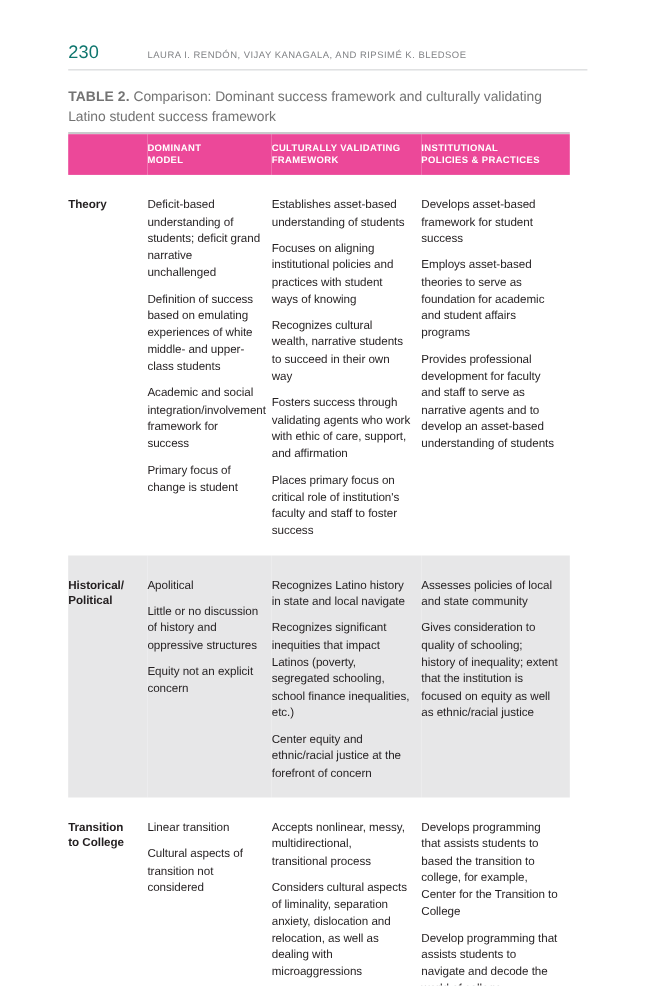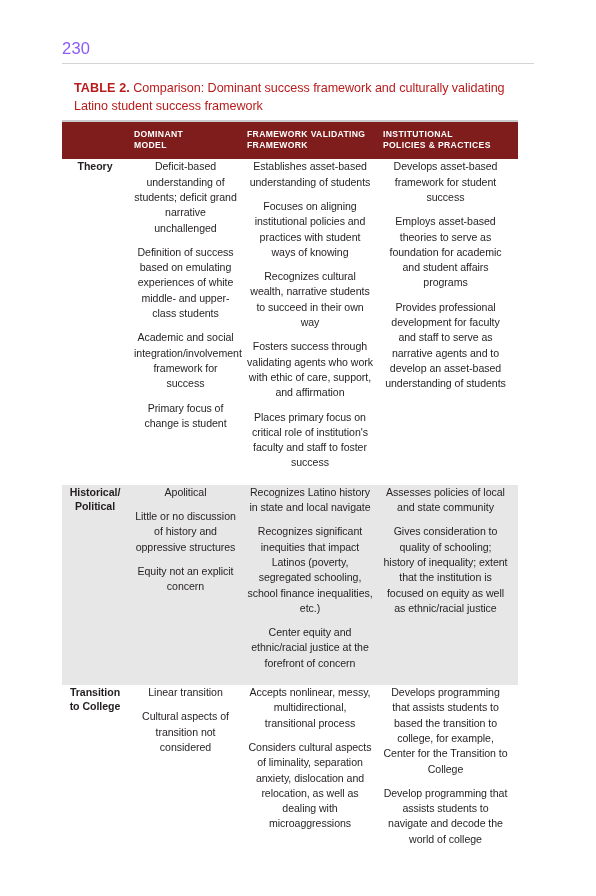--- a/index.html
+++ b/index.html
@@ -26,21 +26,21 @@
     position: absolute;
     left: 62px;
     top: 40px;
     width: 472px;
     display: flex;
     align-items: baseline;
     justify-content: flex-start;
   }
   .folio {
     font-size: 16.5px;
-    color: #8b5cf6;
+    color: #0f766e;
     letter-spacing: 0.2px;
     font-family: "Liberation Sans", sans-serif;
     line-height: 1;
   }
   .rh-title {
     margin-left: 44px;
     font-size: 8.6px;
     color: #808285;
     letter-spacing: 0.45px;
     white-space: nowrap;
@@ -57,23 +57,22 @@
   }
 
   
   .caption {
     position: absolute;
     left: 62px;
     top: 80px;
     width: 468px;
     font-size: 12.6px;
     line-height: 17.6px;
-    color: #b91c1c;
+    color: #737373;
     letter-spacing: -0.05px;
-    margin-left: 12px;
   }
   .caption .lead {
     font-weight: bold;
     letter-spacing: 0.1px;
   }
 
   
   .table-wrap {
     position: absolute;
     left: 62px;
@@ -89,44 +88,43 @@
     border-collapse: collapse;
     width: 456px;
     table-layout: fixed;
   }
   table.tbl col.c0 { width: 72px; }
   table.tbl col.c1 { width: 113px; }
   table.tbl col.c2 { width: 136px; }
   table.tbl col.c3 { width: 135px; }
 
   thead tr {
-    background: #7f1d1d;
+    background: #ec4899;
   }
   thead th {
     text-align: left;
     vertical-align: top;
     color: #ffffff;
     font-size: 8.6px;
     font-weight: bold;
     letter-spacing: 0.35px;
     line-height: 11.2px;
     padding: 7px 8px 8px 0;
     font-family: "Liberation Sans", sans-serif;
   }
   thead th.pad { padding-left: 0; }
   thead th.h1, thead th.h2, thead th.h3 { padding-left: 0px; }
 
   tbody td {
     vertical-align: top;
     font-size: 10.6px;
     line-height: 15.3px;
     color: #231f20;
-    padding: 0 10px 14px 0;
+    padding: 20px 10px 14px 0;
     letter-spacing: -0.05px;
-    text-align: center;
   }
   tbody td.rowlabel {
     font-weight: bold;
     font-size: 10.6px;
     line-height: 14px;
     padding-right: 6px;
   }
   tbody tr.shaded td {
     background: #e7e7e8;
   }
@@ -137,20 +135,21 @@
     margin-bottom: 0;
   }
 </style>
 </head>
 <body>
 
 <div class="page">
 
   <div class="running-head">
     <span class="folio">230</span>
+    <span class="rh-title">LAURA I. RENDÓN, VIJAY KANAGALA, AND RIPSIMÉ K. BLEDSOE</span>
   </div>
   <div class="rule"></div>
 
   <div class="caption">
     <span class="lead">TABLE 2.</span>
     <span>Comparison: Dominant success framework and culturally validating Latino student success framework</span>
   </div>
 
   <div class="table-wrap">
     <div class="topline"></div>
@@ -162,21 +161,21 @@
           <col class="c3">
       </colgroup>
       <thead>
         <tr>
           <th class="pad"></th>
           <th class="h1">
             <div>DOMINANT</div>
             <div>MODEL</div>
           </th>
           <th class="h2">
-            <div>FRAMEWORK VALIDATING</div>
+            <div>CULTURALLY VALIDATING</div>
             <div>FRAMEWORK</div>
           </th>
           <th class="h3">
             <div>INSTITUTIONAL</div>
             <div>POLICIES &amp; PRACTICES</div>
           </th>
         </tr>
       </thead>
       <tbody id="tbody">
           <tr>

